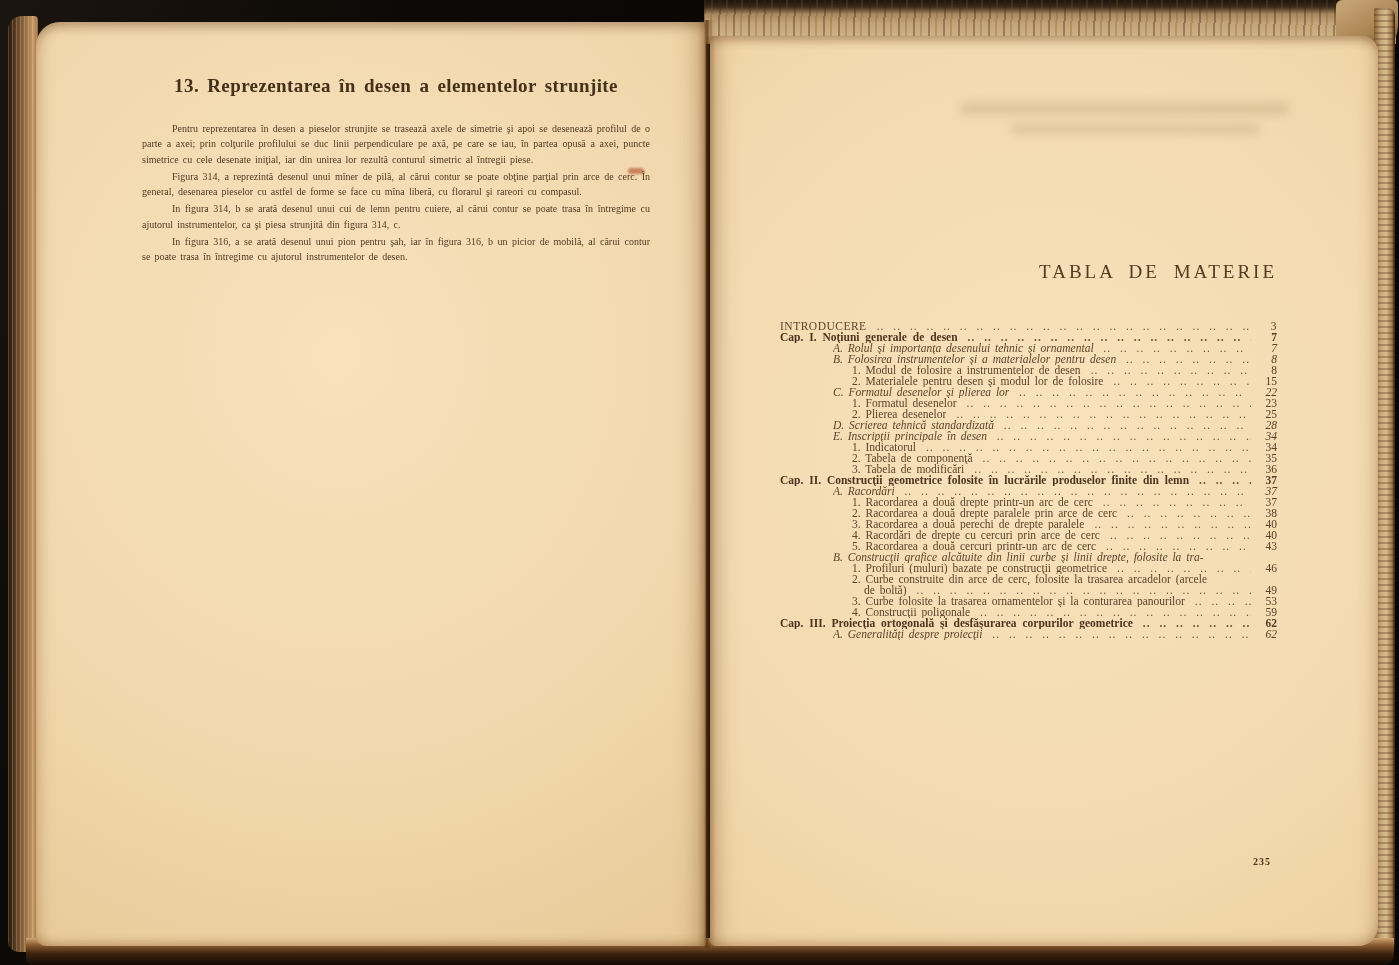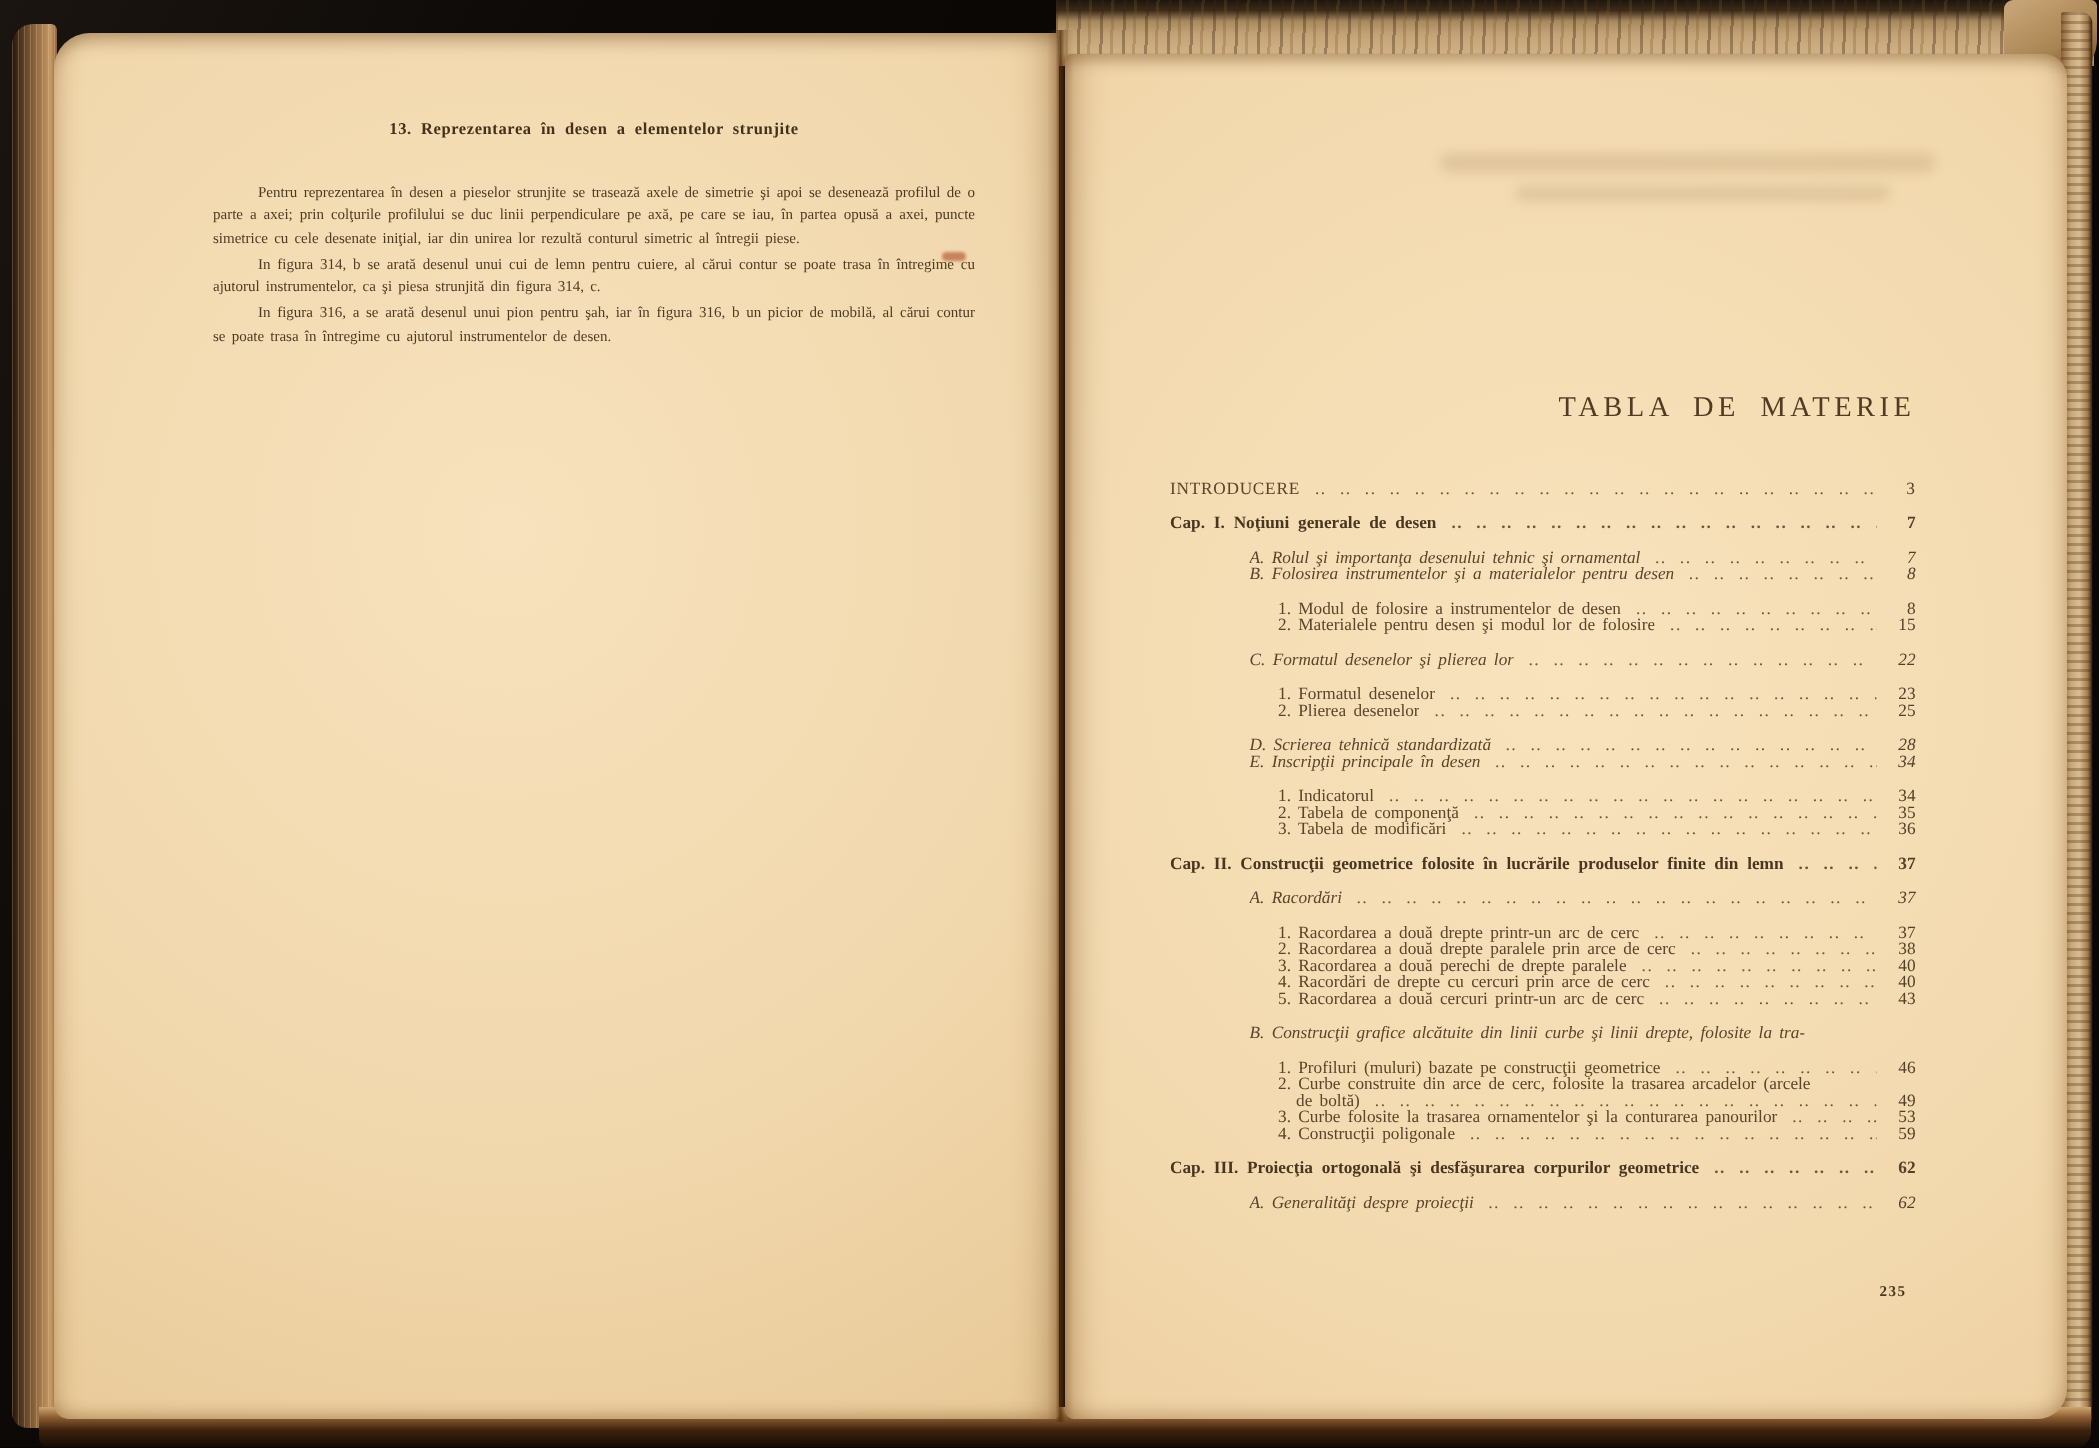--- a/index.html
+++ b/index.html
@@ -64,35 +64,35 @@
     position:absolute;left:698px;top:20px;width:18px;height:928px;z-index:3;pointer-events:none;
     background:linear-gradient(90deg,rgba(0,0,0,0) 0%,rgba(110,65,25,0.22) 32%,rgba(85,48,14,0.8) 50%,rgba(110,65,25,0.22) 68%,rgba(0,0,0,0) 100%);
   }
   .smudge{position:absolute;background:rgba(150,115,75,0.20);filter:blur(4px);border-radius:8px;}
   .smudge.s1{left:250px;top:66px;width:330px;height:13px;}
   .smudge.s2{left:300px;top:88px;width:250px;height:10px;}
   .red-mark{position:absolute;left:592px;top:146px;width:16px;height:6px;background:rgba(165,60,28,0.55);filter:blur(1px);border-radius:3px;}
   
   .left-content{position:absolute;left:104px;top:55px;width:512px;color:#4f3b22;}
   .section-heading{
-    text-align:center;font-weight:bold;font-size:11px;letter-spacing:0.4px;word-spacing:3px;
+    text-align:center;font-weight:bold;font-size:19px;letter-spacing:0.4px;word-spacing:3px;
     color:#43311b;margin:0 0 26px 0;line-height:18px;
   }
   .para{
     margin:2px;text-indent:30px;text-align:justify;
     font-size:10px;line-height:15.3px;word-spacing:1.6px;
   }
   
   .toc-wrap{position:absolute;left:70px;top:225px;width:497px;color:#5a442a;}
   .toc-title{
     text-align:right;font-size:19px;letter-spacing:3px;word-spacing:6px;
     color:#513b23;margin:0 0 38px 0;line-height:22px;font-weight:500;
   }
   .toc-row{display:flex;align-items:baseline;font-size:11.5px;line-height:11px;word-spacing:2px;}
-  .toc-row.gap{margin-top:12px;}
+  .toc-row.gap{margin-top:0;}
   .toc-row.chapter{font-weight:bold;color:#4a3620;}
   .toc-row.chapter .toc-label{word-spacing:3px;}
   .toc-row.intro{letter-spacing:0.5px;}
   .toc-row.letter{font-style:italic;padding-left:53px;}
   .toc-row.cont-letter{font-style:italic;padding-left:70px;}
   .toc-row.number{padding-left:72px;align-items:center;}
   .toc-row.cont-number{padding-left:84px;}
   .toc-label{white-space:nowrap;flex:0 1 auto;overflow:hidden;}
   .toc-leader{
     flex:1 1 0;min-width:0;overflow:hidden;white-space:nowrap;
@@ -111,20 +111,21 @@
   <div class="torn-corner"></div>
   <div class="right-cover-edge"></div>
   <div class="bottom-strip"></div>
 
   <div class="page page-left">
     <div class="red-mark"></div>
     <div class="left-content">
       <p class="section-heading">13. Reprezentarea în desen a  elementelor strunjite</p>
       <div>
           <p class="para">Pentru reprezentarea în desen a pieselor strunjite se trasează axele de simetrie şi apoi se desenează profilul de o parte a axei; prin colţurile profilului se duc linii perpendiculare pe axă, pe care se iau, în partea opusă a axei, puncte simetrice cu cele desenate iniţial, iar din unirea lor rezultă conturul simetric al întregii piese.</p>
+          <p class="para">Figura 314, a reprezintă desenul unui mîner de pilă, al cărui contur se poate obţine parţial prin arce de cerc. În general, desenarea pieselor cu astfel de forme se face cu mîna liberă, cu florarul şi rareori cu compasul.</p>
           <p class="para">In figura 314, b se arată desenul unui cui de lemn pentru cuiere, al cărui contur se poate trasa în întregime cu ajutorul instrumentelor, ca şi piesa strunjită din figura 314, c.</p>
           <p class="para">In figura 316, a se arată desenul unui pion pentru şah, iar în figura 316, b un picior de mobilă, al cărui contur se poate trasa în întregime cu ajutorul instrumentelor de desen.</p>
         </div>
     </div>
   </div>
 
   <div class="page page-right">
     <div class="smudge s1"></div>
     <div class="smudge s2"></div>
     <div class="toc-wrap">

